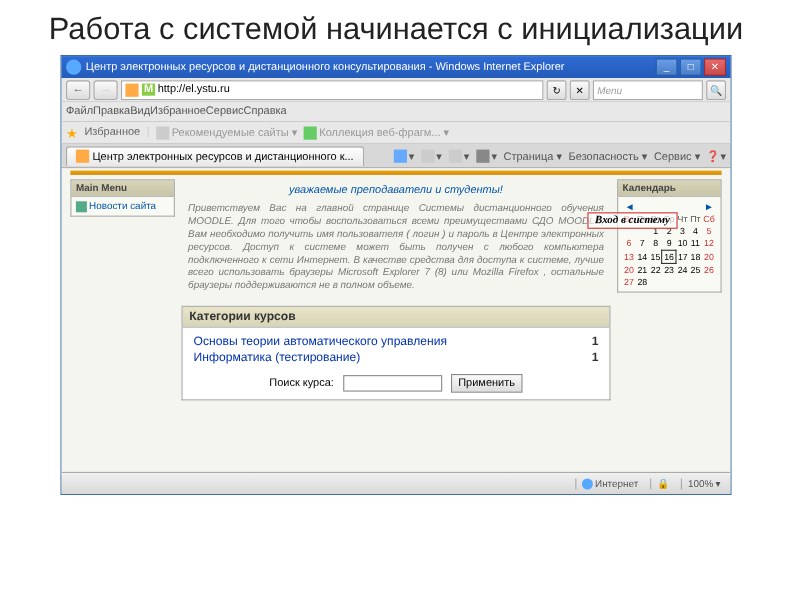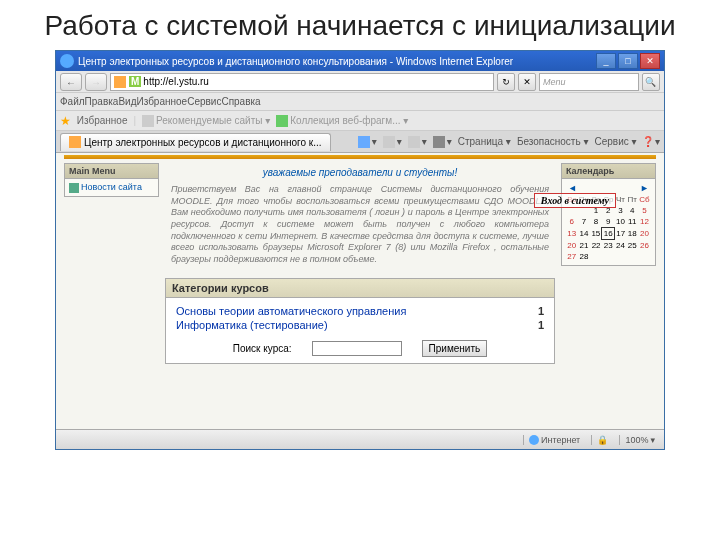--- a/index.html
+++ b/index.html
@@ -55,21 +55,21 @@
   .boxbody a { color: #0055aa; cursor: pointer; }
   .newsicon { width: 10px; height: 10px; background: #5a8; display: inline-block; vertical-align: middle; margin-right: 2px; }
   .main-col { flex: 1; }
   .welcome { text-align: center; font-style: italic; color: #0055aa; font-size: 10px; padding: 4px 0; }
   .intro { font-size: 9px; color: #777; font-style: italic; text-align: justify; padding: 2px 6px 6px; line-height: 1.3; }
   .cat-head { background: linear-gradient(#e8e4c8,#d8d4b8); border: 1px solid #aaa; padding: 3px 6px; font-size: 11px; font-weight: bold; color: #333; margin-top: 6px; }
   .cat-body { background: #fff; border: 1px solid #aaa; border-top: none; padding: 6px; }
   .cat-row { display: flex; justify-content: space-between; font-size: 11px; padding: 1px 4px; }
   .cat-row a { color: #0033aa; font-weight: normal; cursor: pointer; }
   .cat-row .cnt { color: #333; font-weight: bold; }
-  .search-row { display: flex; justify-content: center; align-items: center; gap: 20px; margin-top: 8px; font-size: 10px; }
+  .search-row { display: flex; justify-content: center; align-items: center; gap: 8px; margin-top: 8px; font-size: 10px; }
   .search-row input { border: 1px solid #888; height: 15px; width: 90px; font-size: 10px; }
   .search-row button { font-size: 10px; padding: 0 6px; height: 17px; border: 1px solid #888; background: linear-gradient(#fafafa,#ddd); cursor: pointer; }
   
   .cal { font-size: 8px; }
   .cal-nav { display: flex; justify-content: space-between; padding: 1px 2px; color: #0055aa; }
   .cal-nav span { cursor: pointer; font-weight: bold; }
   .cal table { width: 100%; border-collapse: collapse; }
   .cal th, .cal td { text-align: center; padding: 1px 0; font-size: 8px; }
   .cal th { color: #555; font-weight: normal; }
   .cal .sun { color: #c33; }

